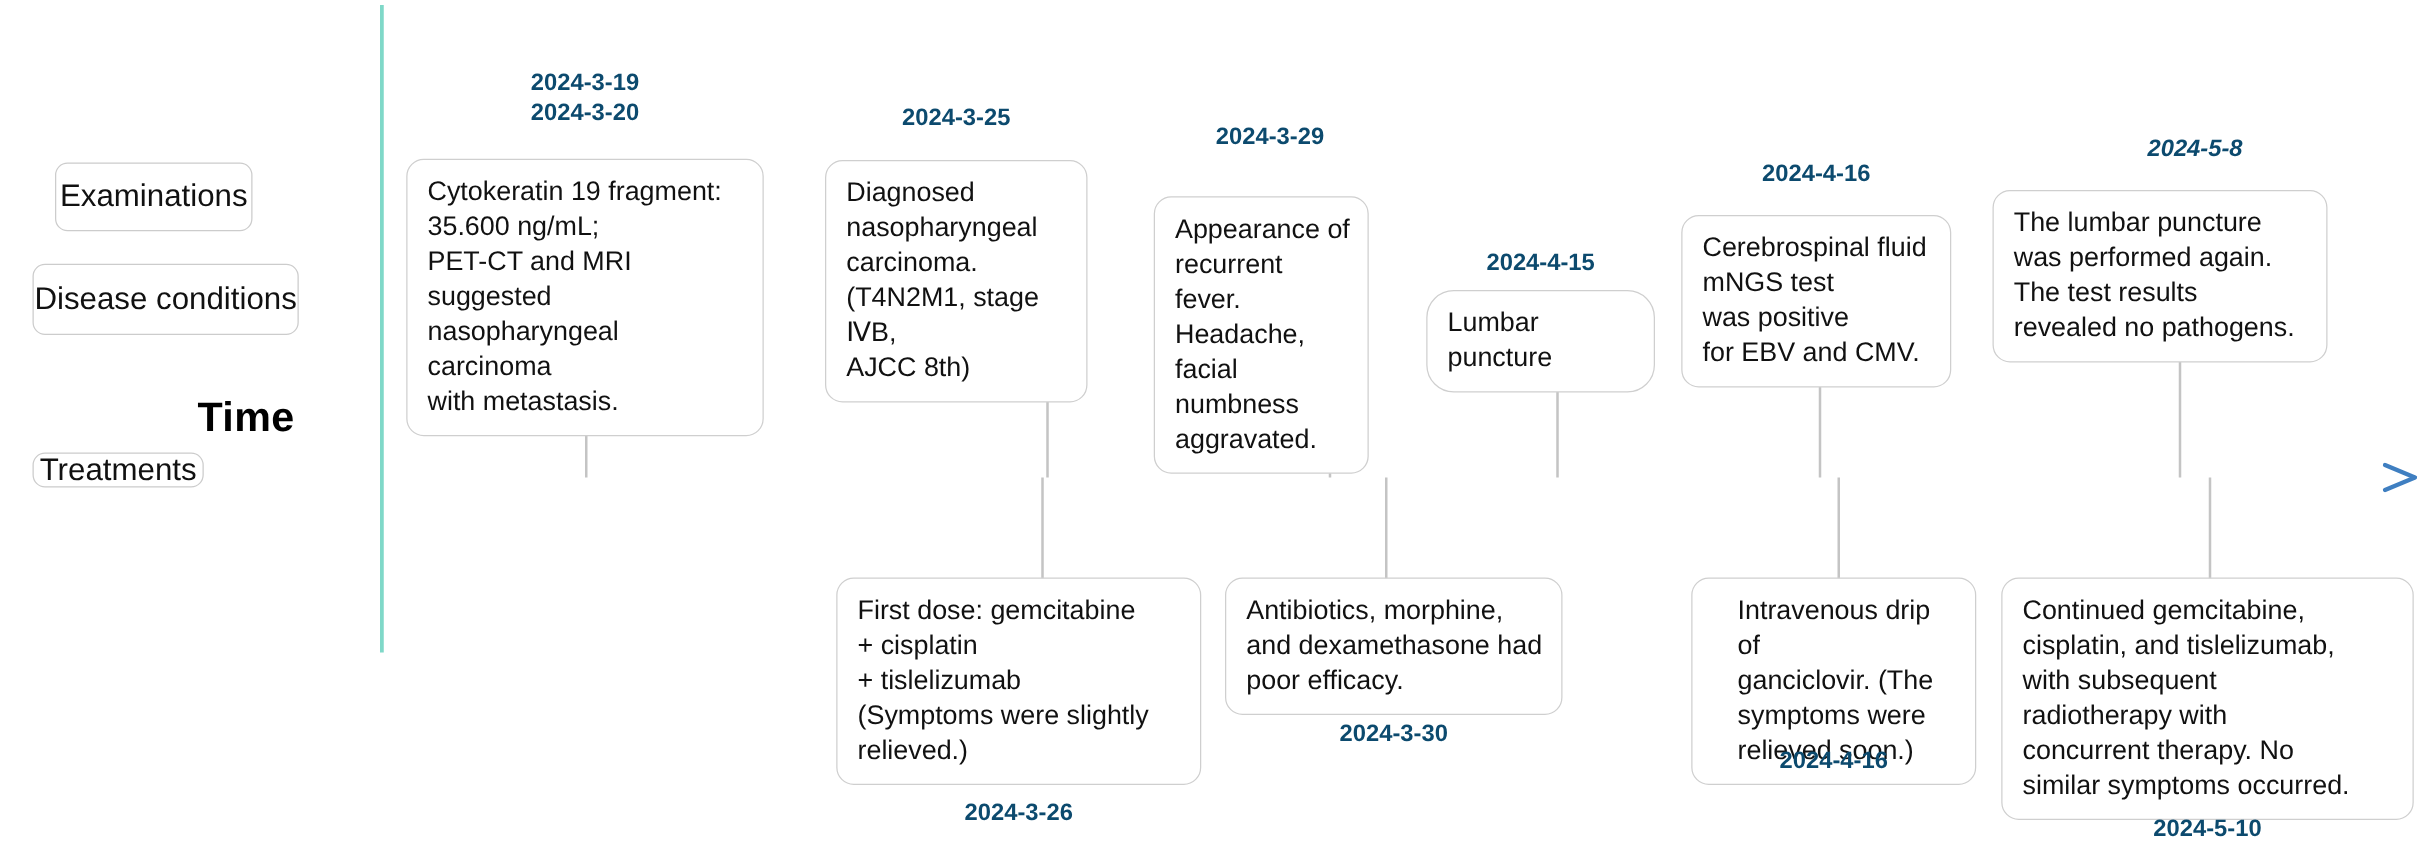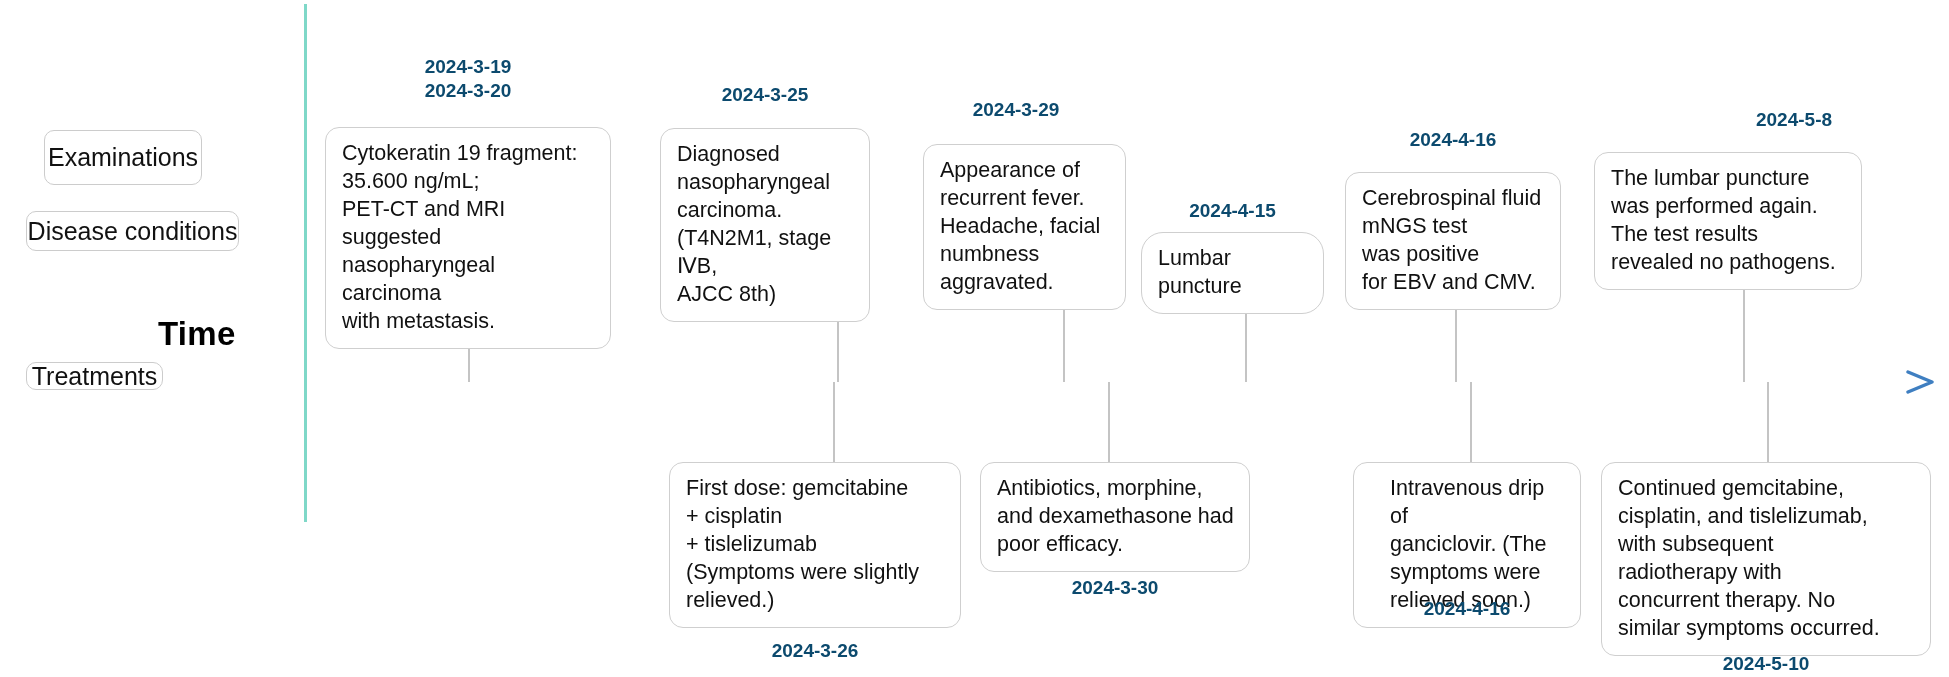--- a/index.html
+++ b/index.html
@@ -48,21 +48,21 @@
     font-size: 25px;
     line-height: 1;
     color: #111111;
     display: flex;
     align-items: center;
     justify-content: center;
     padding: 0 14px;
     white-space: nowrap;
   }
   #pill-exam        { left: 26px;  top: 130px; width: 158px; height: 55px; margin-left: 18px; }
-  #pill-disease     { left: 26px;  top: 211px; width: 213px; height: 40px; }
+  #pill-disease     { left: 26px;  top: 211px; width: 213px; height: 57px; }
   #pill-treatments  { left: 26px;  top: 362px; width: 137px; height: 28px; }
 
   .time-label {
     position: absolute;
     left: 158px;
     top: 315px;
     font-size: 33px;
     font-weight: bold;
     color: #000000;
     letter-spacing: .3px;
@@ -92,32 +92,32 @@
   }
   .connector {
     position: absolute;
     width: 1.6px;
     background: #c4c4c4;
   }
 
   
   #card-t0 { left: 325px;  top: 127px; width: 286px; }
   #card-t1 { left: 660px;  top: 128px; width: 210px; }
-  #card-t2 { left: 923px;  top: 144px; width: 203px; }
+  #card-t2 { left: 923px;  top: 157px; width: 172px; }
   #card-t3 { left: 1141px; top: 232px; width: 183px; border-radius: 22px; }
   #card-t4 { left: 1345px; top: 172px; width: 216px; }
   #card-t5 { left: 1594px; top: 152px; width: 268px; }
 
   
   #date-t0 { left: 325px;  top: 55px;  width: 286px; }
   #date-t1 { left: 660px;  top: 83px;  width: 210px; }
   #date-t2 { left: 923px;  top: 98px;  width: 186px; }
   #date-t3 { left: 1141px; top: 199px; width: 183px; }
   #date-t4 { left: 1345px; top: 128px; width: 216px; }
-  #date-t5 { left: 1660px; top: 108px; width: 268px; }
+  #date-t5 { left: 1622px; top: 108px; width: 268px; font-style: italic; }
 
   
   #card-b0 { left: 669px;  top: 462px; width: 292px; }
   #card-b1 { left: 980px;  top: 462px; width: 270px; }
   #card-b2 { left: 1353px; top: 462px; width: 228px; padding-left: 36px; }
   #card-b3 { left: 1601px; top: 462px; width: 330px; }
 
   
   #date-b0 { left: 669px;  top: 639px; width: 292px; }
   #date-b1 { left: 980px;  top: 576px; width: 270px; }

